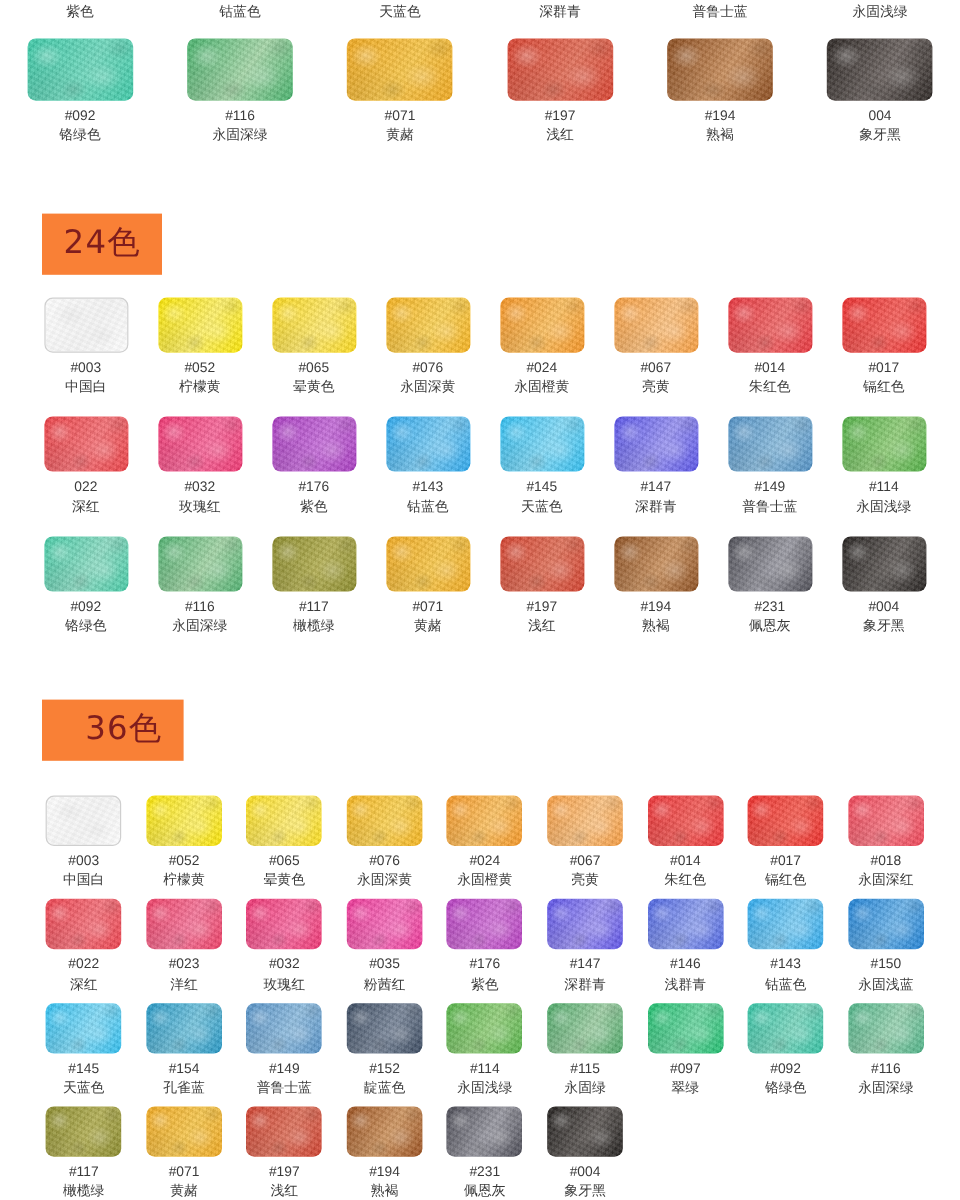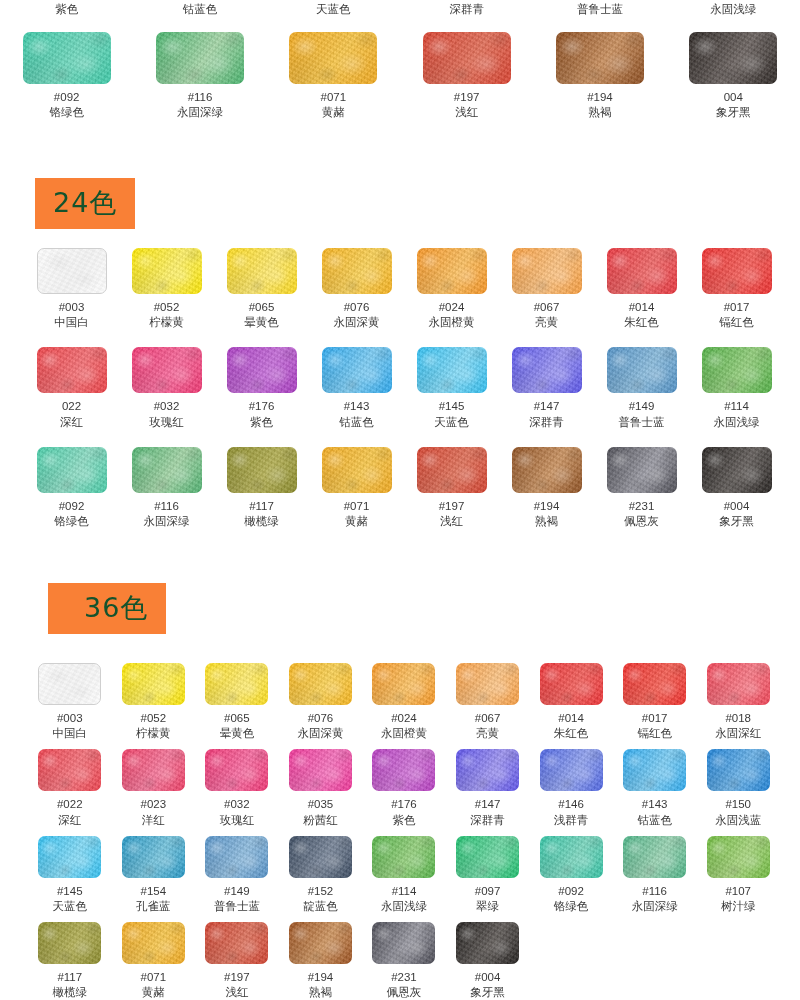--- a/index.html
+++ b/index.html
@@ -108,29 +108,29 @@
   }
   #top-partial-row .swatch {
     width: 88px;
     height: 52px;
   }
 
   
   .section-badge {
     position: absolute;
     background: #f98036;
-    color: #14532d;
+    color: #7f1d1d;
     font-size: 27px;
     line-height: 1;
     padding: 11px 18px 13px 18px;
     font-family: "DejaVu Sans", "Liberation Sans", sans-serif;
     letter-spacing: 1px;
   }
   #badge-24 { left: 35px; top: 178px; }
-  #badge-36 { left: 48px; top: 583px; padding-left: 36px; }
+  #badge-36 { left: 35px; top: 583px; padding-left: 36px; }
 
   
   #grid-24 {
     position: absolute;
     left: 24px;
     top: 248px;
     width: 760px;
     display: grid;
     grid-template-columns: repeat(8, 1fr);
     row-gap: 17px;
@@ -438,40 +438,40 @@
       <div class="swatch" style="background: linear-gradient(125deg, rgb(56, 72, 94) 0%, rgb(122, 135, 154) 55%, rgb(56, 72, 94) 100%);"></div>
       <div class="code">#152</div>
       <div class="cname">靛蓝色</div>
     </div>
     <div class="cell">
       <div class="swatch" style="background: linear-gradient(125deg, rgb(82, 177, 69) 0%, rgb(149, 208, 126) 55%, rgb(82, 177, 69) 100%);"></div>
       <div class="code">#114</div>
       <div class="cname">永固浅绿</div>
     </div>
     <div class="cell">
+      <div class="swatch" style="background: linear-gradient(125deg, rgb(74, 167, 101) 0%, rgb(160, 207, 166) 55%, rgb(74, 167, 101) 100%);"></div>
+      <div class="code">#115</div>
+      <div class="cname">永固绿</div>
+    </div>
+    <div class="cell">
       <div class="swatch" style="background: linear-gradient(125deg, rgb(27, 189, 108) 0%, rgb(110, 214, 163) 55%, rgb(27, 189, 108) 100%);"></div>
       <div class="code">#097</div>
       <div class="cname">翠绿</div>
     </div>
     <div class="cell">
       <div class="swatch" style="background: linear-gradient(125deg, rgb(49, 194, 163) 0%, rgb(125, 215, 192) 55%, rgb(49, 194, 163) 100%);"></div>
       <div class="code">#092</div>
       <div class="cname">铬绿色</div>
     </div>
     <div class="cell">
       <div class="swatch" style="background: linear-gradient(125deg, rgb(75, 178, 133) 0%, rgb(154, 211, 179) 55%, rgb(75, 178, 133) 100%);"></div>
       <div class="code">#116</div>
       <div class="cname">永固深绿</div>
     </div>
     <div class="cell">
-      <div class="swatch" style="background: linear-gradient(125deg, rgb(109, 185, 60) 0%, rgb(167, 213, 126) 55%, rgb(109, 185, 60) 100%);"></div>
-      <div class="code">#107</div>
-      <div class="cname">树汁绿</div>
-    </div>
-    <div class="cell">
       <div class="swatch" style="background: linear-gradient(125deg, rgb(138, 138, 43) 0%, rgb(179, 176, 87) 55%, rgb(138, 138, 43) 100%);"></div>
       <div class="code">#117</div>
       <div class="cname">橄榄绿</div>
     </div>
     <div class="cell">
       <div class="swatch" style="background: linear-gradient(125deg, rgb(240, 168, 31) 0%, rgb(246, 199, 80) 55%, rgb(240, 168, 31) 100%);"></div>
       <div class="code">#071</div>
       <div class="cname">黄赭</div>
     </div>
     <div class="cell">

